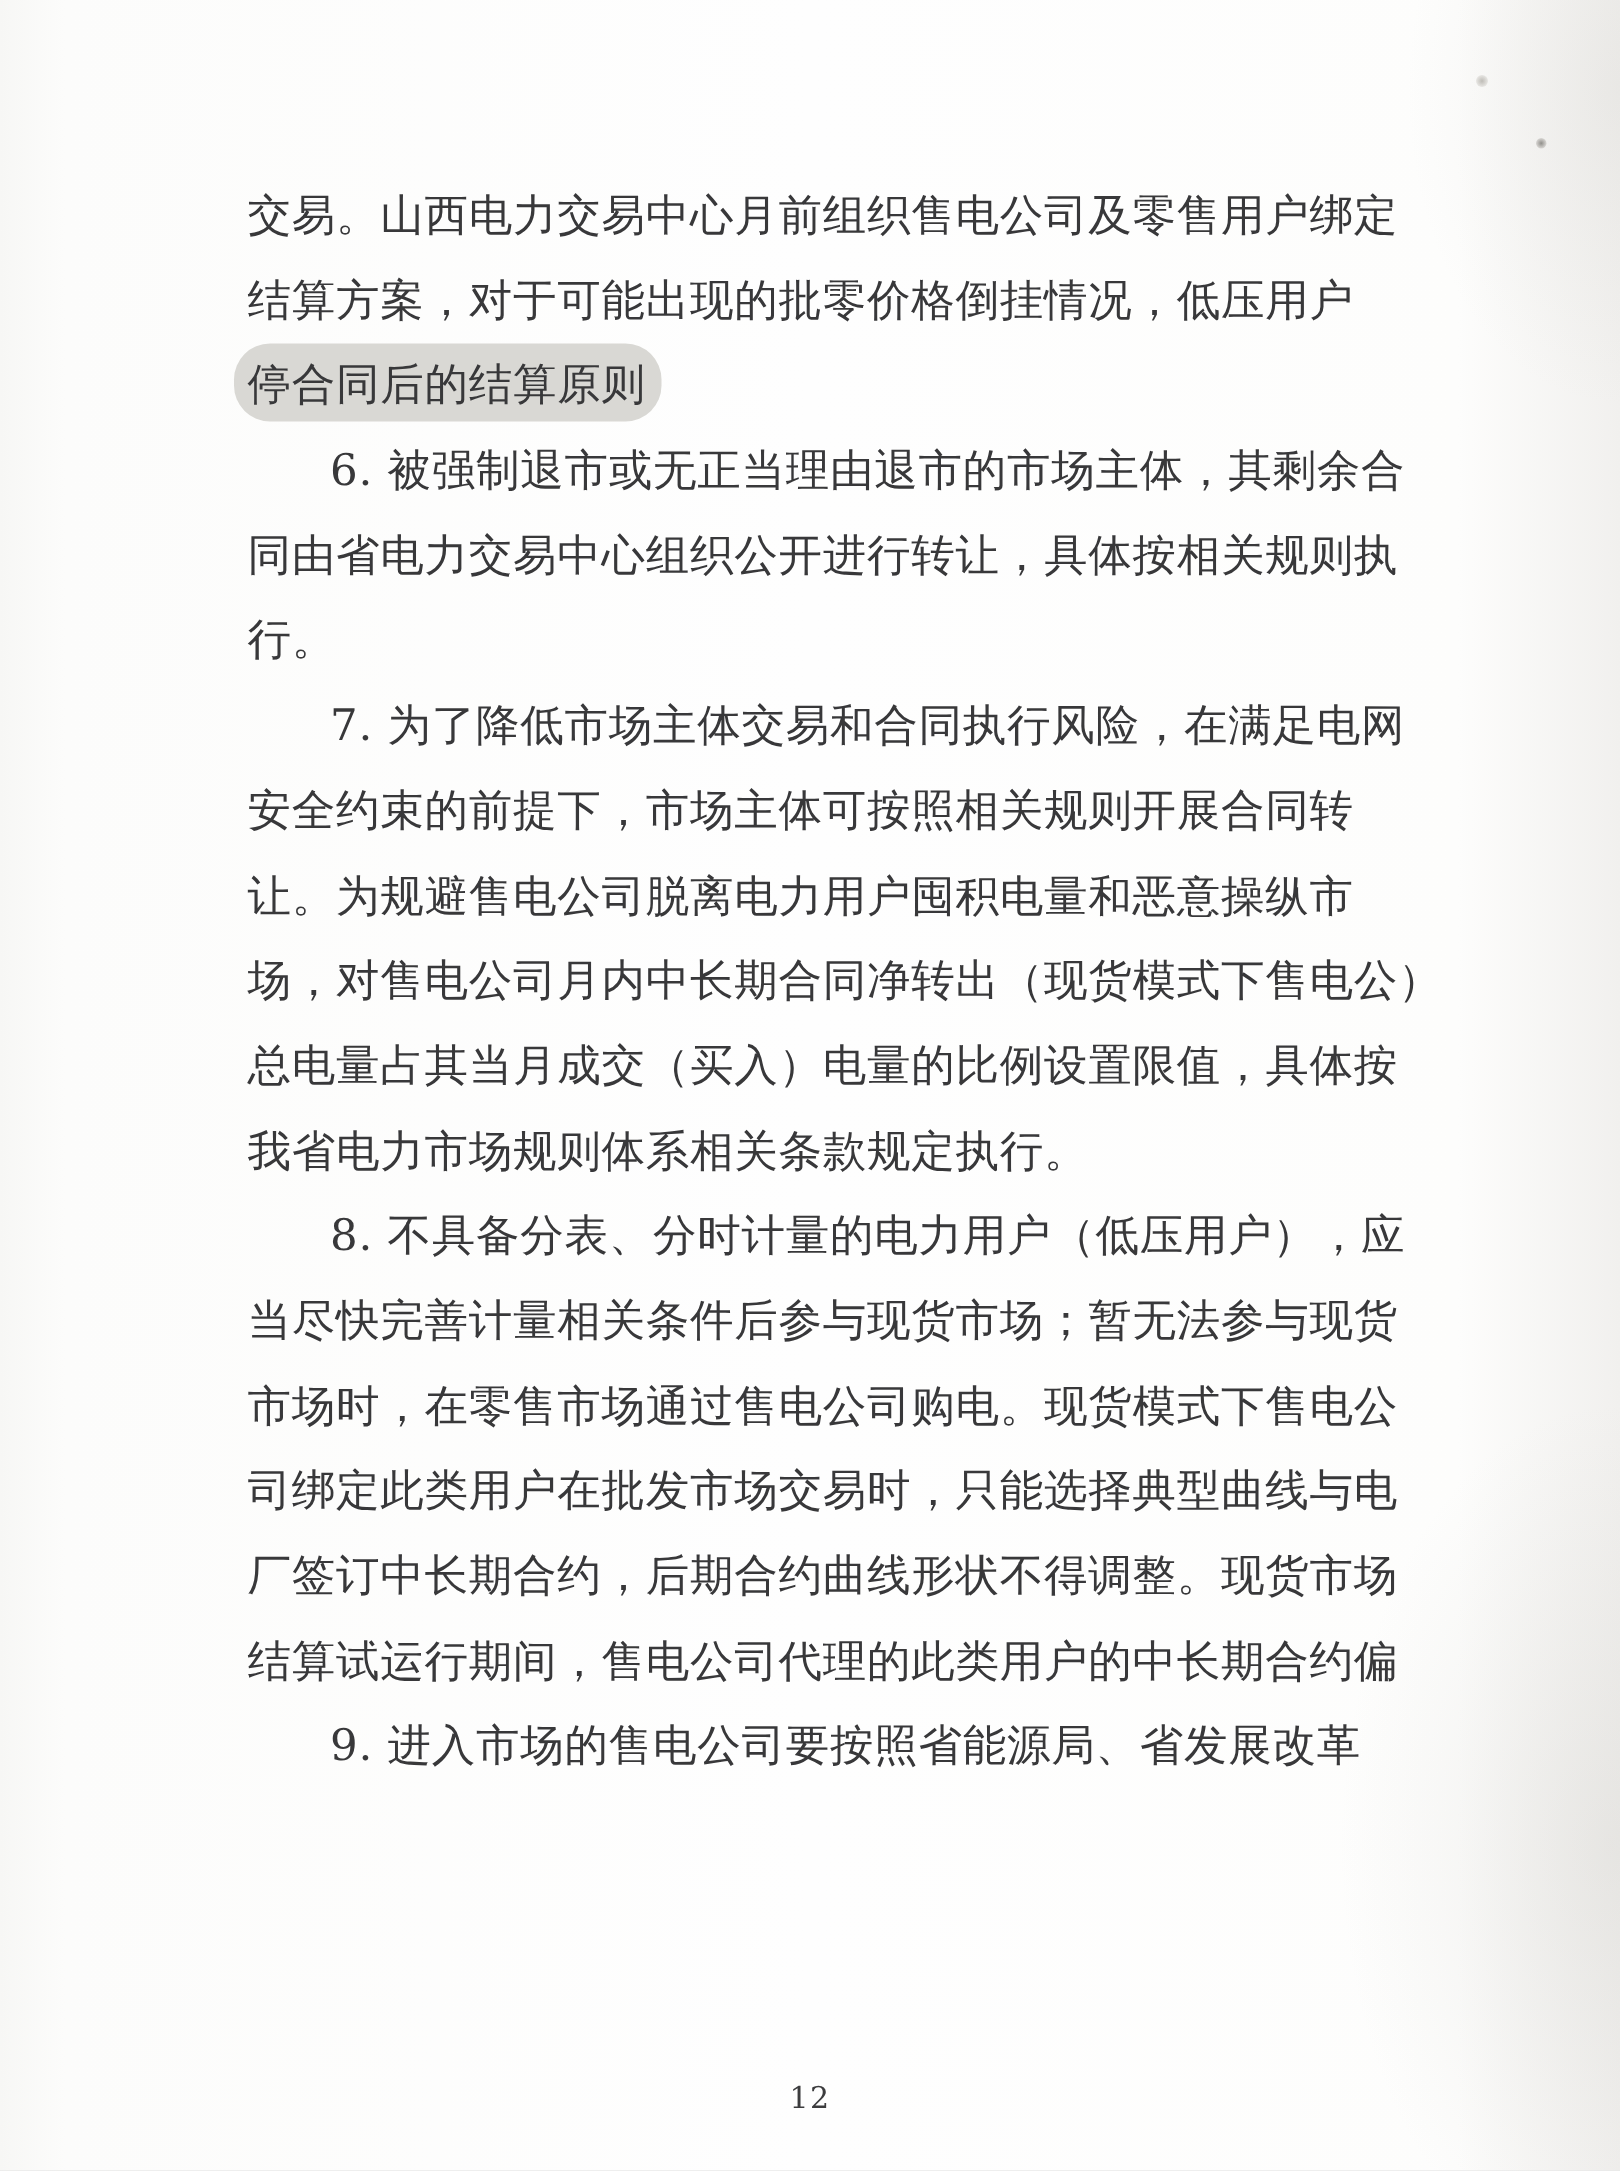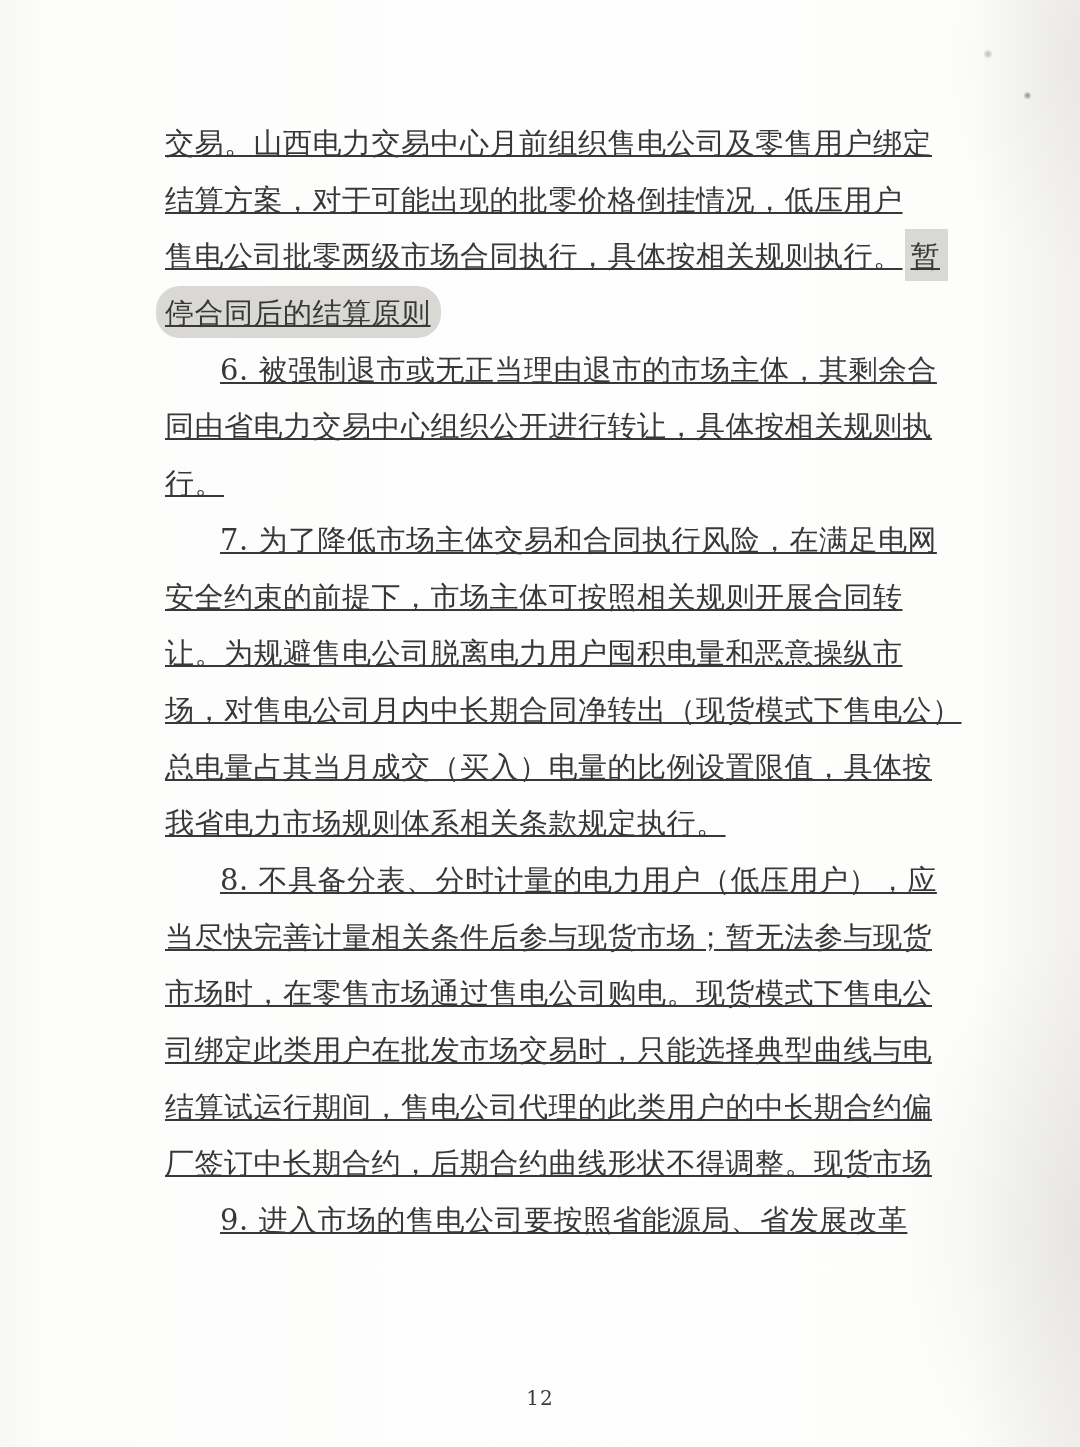--- a/index.html
+++ b/index.html
@@ -18,21 +18,20 @@
       radial-gradient(ellipse 200px 300px at 1078px 60px, rgba(196,194,188,0.18), rgba(196,194,188,0) 70%),
       linear-gradient(90deg, #f7f7f5 0%, #fcfcfb 4%, #fefefe 50%, #fdfdfc 90%, #f1f0ee 100%);
     font-family: "DejaVu Serif", "Liberation Serif", serif;
     color: #38383a;
   }
   .textblock {
     position: absolute;
     left: 165px;
     top: 115px;
     width: 768px;
-    text-decoration: underline;
   }
   .line {
     height: 56.7px;
     line-height: 56.7px;
     font-size: 29px;
     letter-spacing: 0.5px;
     white-space: nowrap;
     -webkit-font-smoothing: antialiased;
   }
   .line.indent {
@@ -81,40 +80,39 @@
 
 <div class="page">
 
   <div class="speck s1"></div>
   <div class="speck s2"></div>
 
   <main class="textblock">
 
     <div class="line">交易。山西电力交易中心月前组织售电公司及零售用户绑定</div>
     <div class="line">结算方案，对于可能出现的批零价格倒挂情况，低压用户</div>
-    <div class="line"><span>售电公司批零两级市场合同执行，具体按相关规则执行。</span><span class="hl hl-start">暂</span></div>
     <div class="line"><span class="hl hl-line">停合同后的结算原则</span></div>
 
     <div class="line indent">6. 被强制退市或无正当理由退市的市场主体，其剩余合</div>
     <div class="line">同由省电力交易中心组织公开进行转让，具体按相关规则执</div>
     <div class="line">行。</div>
 
     <div class="line indent">7. 为了降低市场主体交易和合同执行风险，在满足电网</div>
     <div class="line">安全约束的前提下，市场主体可按照相关规则开展合同转</div>
     <div class="line">让。为规避售电公司脱离电力用户囤积电量和恶意操纵市</div>
     <div class="line">场，对售电公司月内中长期合同净转出（现货模式下售电公）</div>
     <div class="line">总电量占其当月成交（买入）电量的比例设置限值，具体按</div>
     <div class="line">我省电力市场规则体系相关条款规定执行。</div>
 
     <div class="line indent">8. 不具备分表、分时计量的电力用户（低压用户），应</div>
     <div class="line">当尽快完善计量相关条件后参与现货市场；暂无法参与现货</div>
     <div class="line">市场时，在零售市场通过售电公司购电。现货模式下售电公</div>
     <div class="line">司绑定此类用户在批发市场交易时，只能选择典型曲线与电</div>
+    <div class="line">厂签订中长期合约，后期合约曲线形状不得调整。现货市场</div>
     <div class="line">结算试运行期间，售电公司代理的此类用户的中长期合约偏</div>
-    <div class="line">厂签订中长期合约，后期合约曲线形状不得调整。现货市场</div>
 
     <div class="line indent">9. 进入市场的售电公司要按照省能源局、省发展改革</div>
 
   </main>
 
   <div class="page-number">12</div>
 
 </div>
 
 </body></html>

